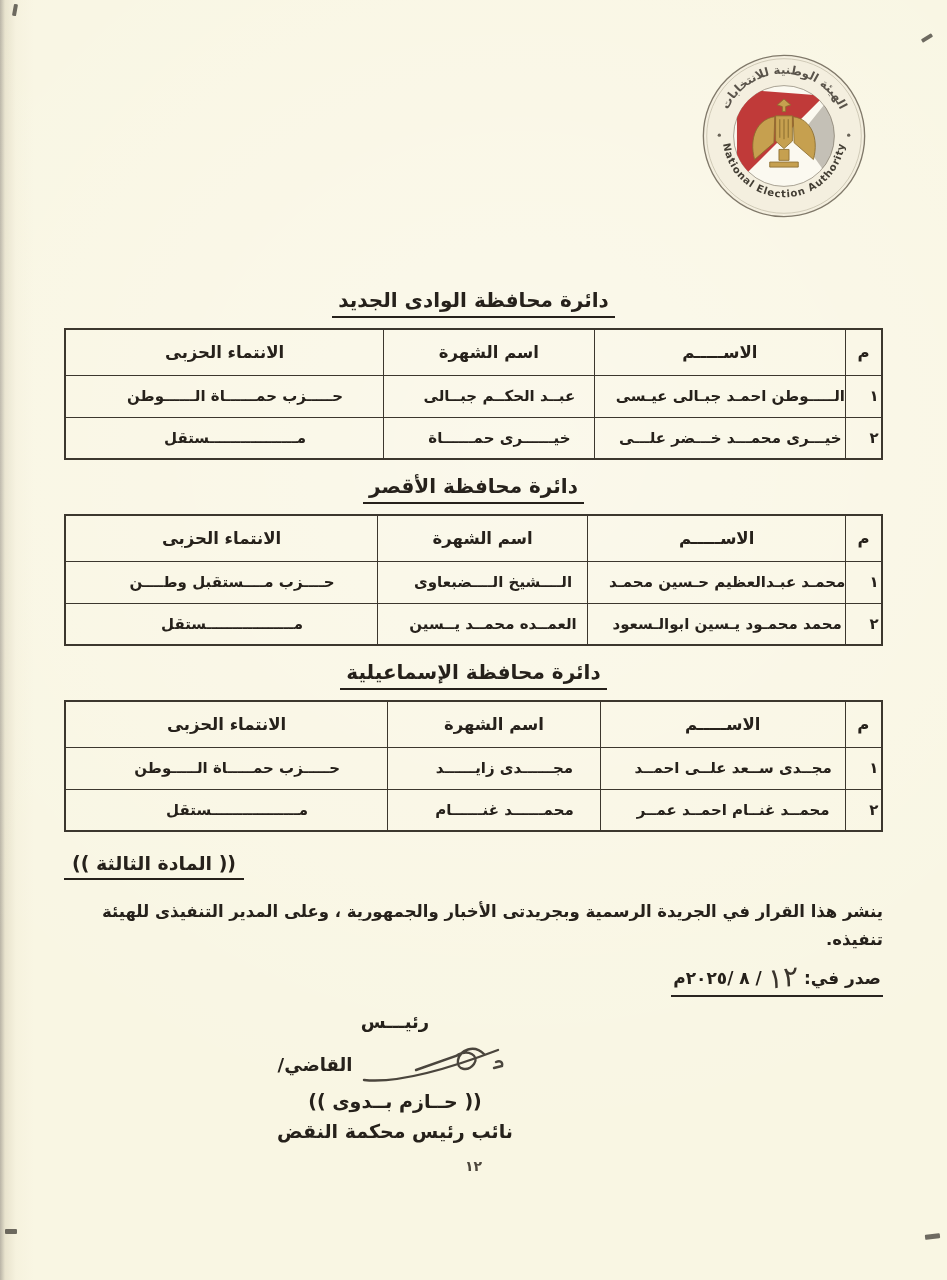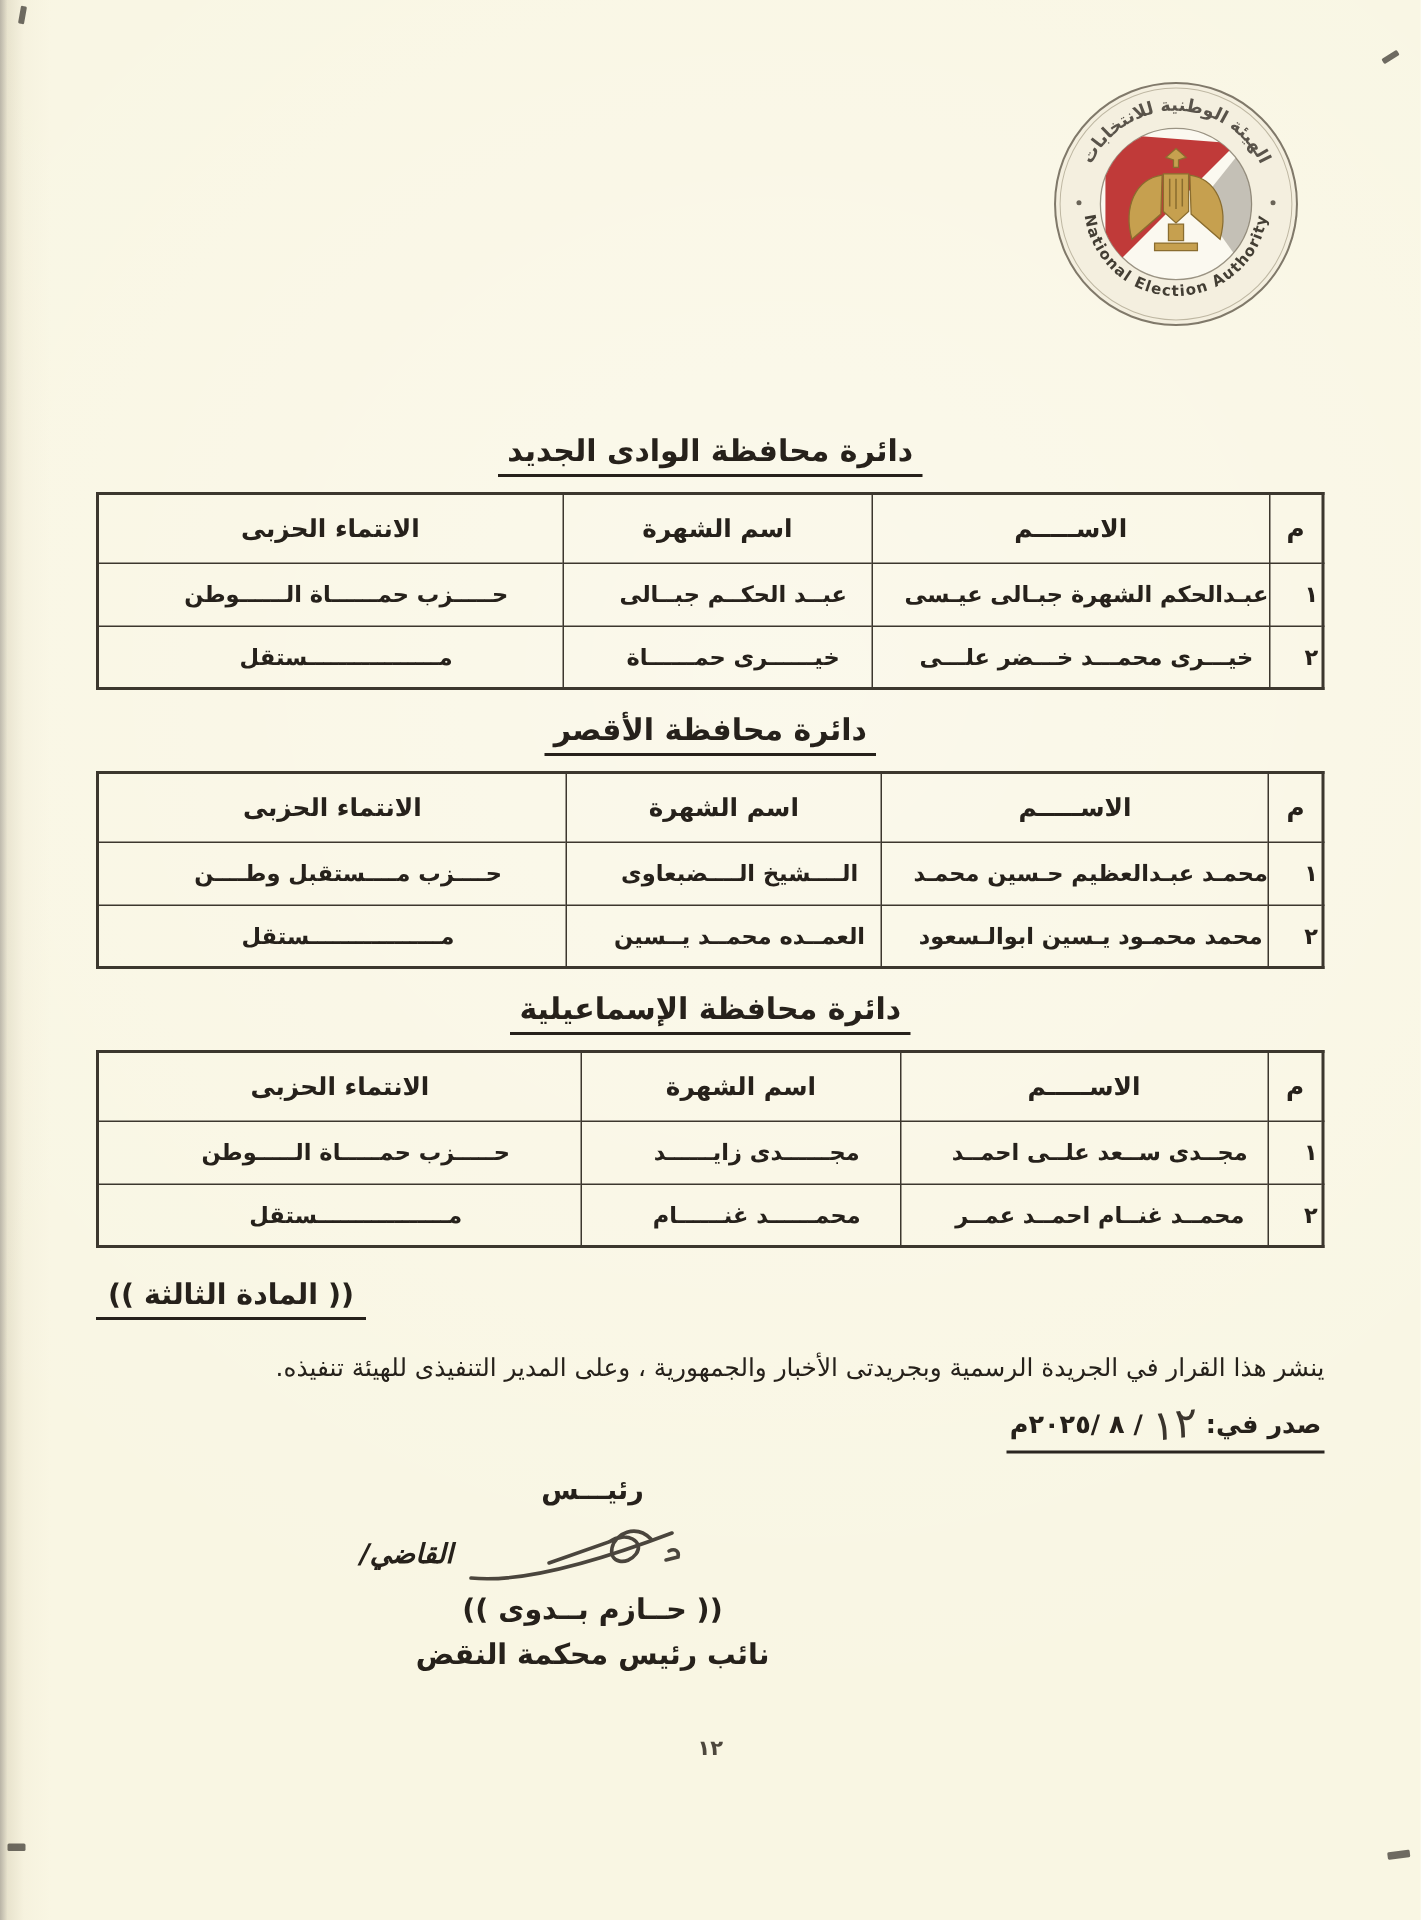--- a/index.html
+++ b/index.html
@@ -46,39 +46,39 @@
   .col-alias{ width:26%; }
   .col-party{ width:39.5%; }
 
   .article-heading{ text-align:left; margin-top:20px; }
   .article-heading span{
     display:inline-block; font-weight:bold; font-size:19px;
     border-bottom:2.5px solid #26211b; padding:0 8px 4px;
   }
   .article-body{
     margin-top:18px; padding-left:4px;
-    font-size:16.5px; font-weight:normal; text-align:right; line-height:1.7;
+    font-size:16.5px; font-weight:bold; text-align:right; line-height:1.7;
   }
   .issued-line{
     margin-top:10px; text-align:right;
   }
   .issued-inner{
     display:inline-flex; align-items:center; gap:6px;
     border-bottom:2px solid #2a2520; padding:0 2px 3px;
     font-size:17px; font-weight:bold;
   }
   .hand-day{
     display:inline-block; font-weight:400; font-size:28px; line-height:1;
     color:#3b352d; transform:rotate(-7deg) skewX(-6deg);
   }
 
   .signature{ width:310px; margin-top:14px; margin-right:333px; text-align:center; }
   .sig-line1{ font-size:18px; font-weight:bold; margin-bottom:6px; }
   .sig-line2{ font-size:19px; font-weight:bold; margin-bottom:2px; }
-  .sig-judge-row{ display:flex; align-items:center; justify-content:flex-end; gap:4px; height:52px;font-style:italic; }
+  .sig-judge-row{ display:flex; align-items:center; justify-content:center; gap:4px; height:52px; }
   .sig-judge-label{ order:2; font-size:18px; font-weight:bold; }
   .sig-scribble{ order:1; width:150px; height:48px; margin-right:6px; }
   .sig-name{ font-size:19px; font-weight:bold; margin-top:0px; }
   .sig-title{ font-size:19px; font-weight:bold; margin-top:8px; }
 
   .page-number{
     position:absolute; top:1158px; left:0; width:947px;
     text-align:center; font-size:14px; font-weight:bold; color:#4d473d;
   }
 </style>
@@ -138,21 +138,21 @@
         </colgroup>
       <tbody>
           <tr>
         <th>م</th>
         <th>الاســـــم</th>
         <th>اسم الشهرة</th>
         <th>الانتماء الحزبى</th>
       </tr>
       <tr>
         <td>١</td>
-        <td>عبـدالحكم الشهرة جبـالى عيـسى</td>
+        <td>الـــــوطن احمـد جبـالى عيـسى</td>
         <td>عبــد الحكــم جبــالى</td>
         <td>حـــــزب حمــــــاة الــــــوطن</td>
       </tr>
       <tr>
         <td>٢</td>
         <td>خيـــرى محمـــد خـــضر علـــى</td>
         <td>خيــــــرى حمــــــاة</td>
         <td>مـــــــــــــــــستقل</td>
       </tr>
     </tbody>

